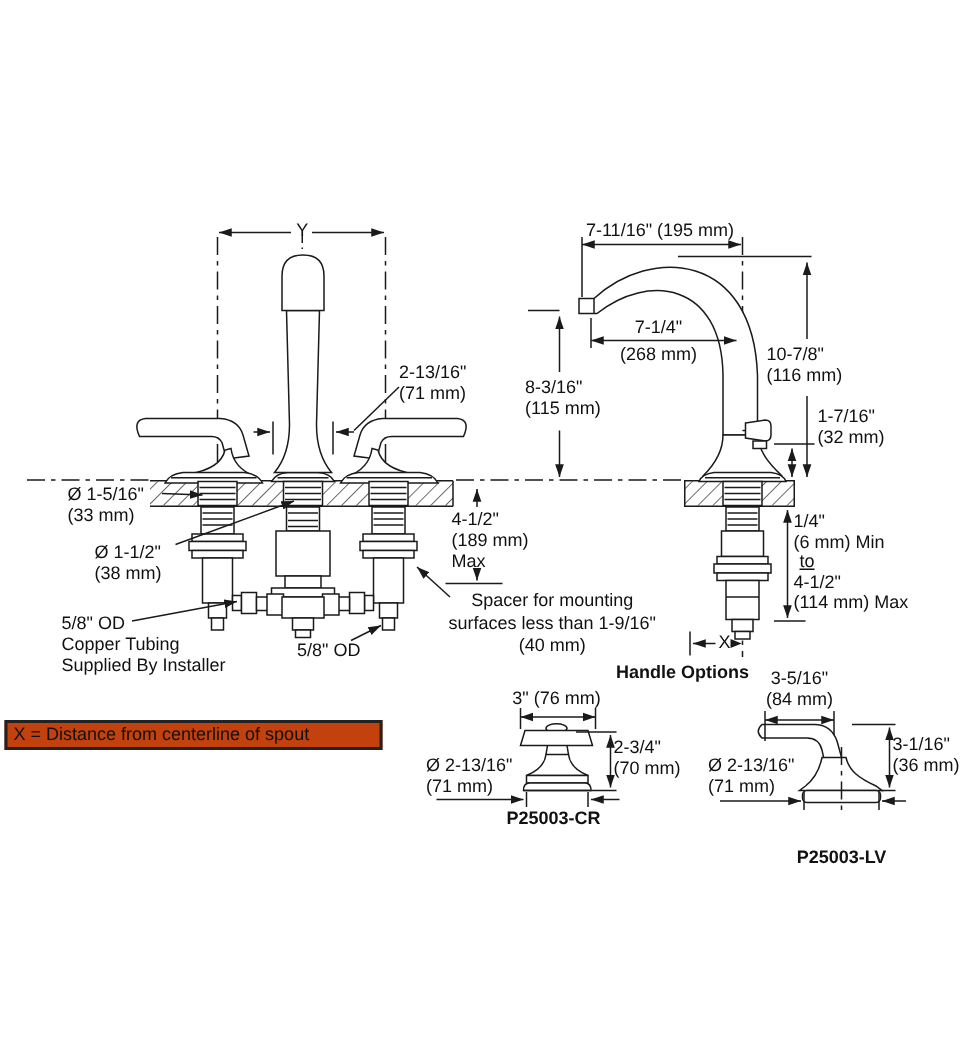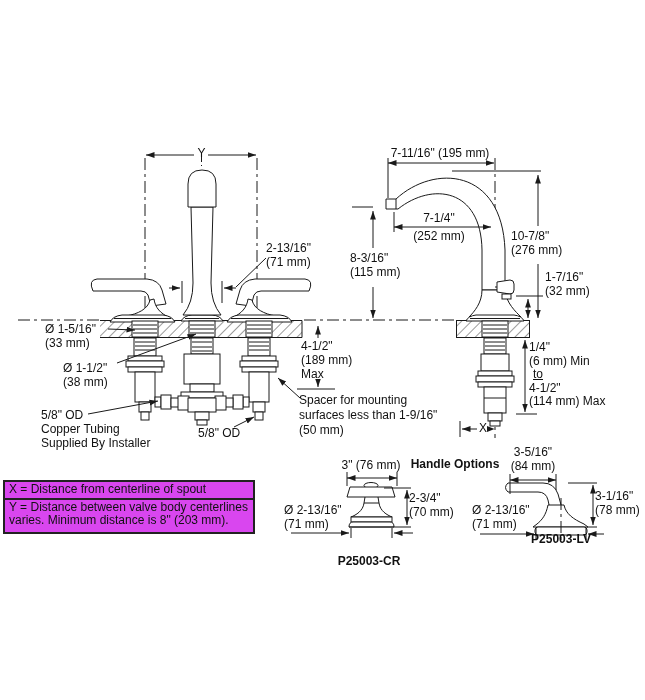--- a/index.html
+++ b/index.html
@@ -4,25 +4,25 @@
 <style>
   html,body{margin:0;padding:0;background:#fff;}
   #stage{position:relative;width:645px;height:700px;background:#fff;overflow:hidden;
          font-family:"Liberation Sans",sans-serif;color:#111;}
   svg{position:absolute;left:0;top:0;}
   .ln{stroke:#1a1a1a;fill:none;stroke-width:1;}
   .wh{fill:#fff;stroke:#1a1a1a;stroke-width:1;}
   .cl{stroke:#1a1a1a;fill:none;stroke-width:1;stroke-dasharray:12 4 3 4;}
   .lbl{position:absolute;font-size:12px;line-height:14px;white-space:nowrap;color:#111;}
   .c{text-align:center;}
-  .b{font-weight:bold;margin-top:16px;}
+  .b{font-weight:bold;}
   .lh13 > div{line-height:13.5px;}
   .lh15 > div{line-height:15px;}
   .notes{position:absolute;left:3px;top:480px;width:252px;font-size:12px;line-height:13px;}
-  .nbox{border:2px solid #222;padding:1px 3px 2px 4px;background:#d946ef;}
+  .nbox{border:2px solid #222;padding:1px 3px 2px 4px;background:#c2410c;}
   .nbox2{margin-top:-2px;padding-bottom:5px;}
 </style>
 </head>
 <body>
 
 <div id="stage">
 
 <svg width="645" height="700" viewBox="0 0 645 700">
   <defs>
     <pattern id="hp" width="7" height="7" patternUnits="userSpaceOnUse" patternTransform="rotate(45)">
@@ -259,39 +259,39 @@
 </div>
 
 <div class="lbl" style="left:198px;top:426px;">5/8" OD</div>
 
 <div class="lbl" style="left:301px;top:339px;">
   <div>4-1/2"</div>
   <div>(189 mm)</div>
   <div>Max</div>
 </div>
 
-<div class="lbl lh15" style="left:299px;top:393px;">
+<div class="lbl lh15" style="left:299px;top:393px;text-align:center;">
   <div>Spacer for mounting</div>
   <div>surfaces less than 1-9/16"</div>
-  <div>(50 mm)</div>
+  <div>(40 mm)</div>
 </div>
 
 <div class="lbl c" style="left:383px;top:146px;width:114px;">7-11/16" (195 mm)</div>
 
 <div class="lbl c" style="left:406px;top:211px;width:66px;">7-1/4"</div>
-<div class="lbl c" style="left:404px;top:229px;width:70px;">(252 mm)</div>
+<div class="lbl c" style="left:404px;top:229px;width:70px;">(268 mm)</div>
 
 <div class="lbl" style="left:350px;top:251px;">
   <div>8-3/16"</div>
   <div>(115 mm)</div>
 </div>
 
 <div class="lbl" style="left:511px;top:229px;">
   <div>10-7/8"</div>
-  <div>(276 mm)</div>
+  <div>(116 mm)</div>
 </div>
 
 <div class="lbl" style="left:545px;top:270px;">
   <div>1-7/16"</div>
   <div>(32 mm)</div>
 </div>
 
 <div class="lbl lh13" style="left:529px;top:341px;">
   <div>1/4"</div>
   <div>(6 mm) Min</div>
@@ -323,28 +323,24 @@
   <div>(84 mm)</div>
 </div>
 
 <div class="lbl" style="left:472px;top:503px;">
   <div>Ø 2-13/16"</div>
   <div>(71 mm)</div>
 </div>
 
 <div class="lbl" style="left:595px;top:489px;">
   <div>3-1/16"</div>
-  <div>(78 mm)</div>
-</div>
-
-<div class="lbl c b" style="left:521px;top:516px;width:80px;">P25003-LV</div>
+  <div>(36 mm)</div>
+</div>
+
+<div class="lbl c b" style="left:521px;top:564px;width:80px;">P25003-LV</div>
 
 <div class="notes">
   <div class="nbox">
     <div>X = Distance from centerline of spout</div>
   </div>
-  <div class="nbox nbox2">
-    <div>Y = Distance between valve body centerlines</div>
-    <div>varies. Minimum distance is 8" (203 mm).</div>
-  </div>
 </div>
 
 </div>
 
 </body></html>

